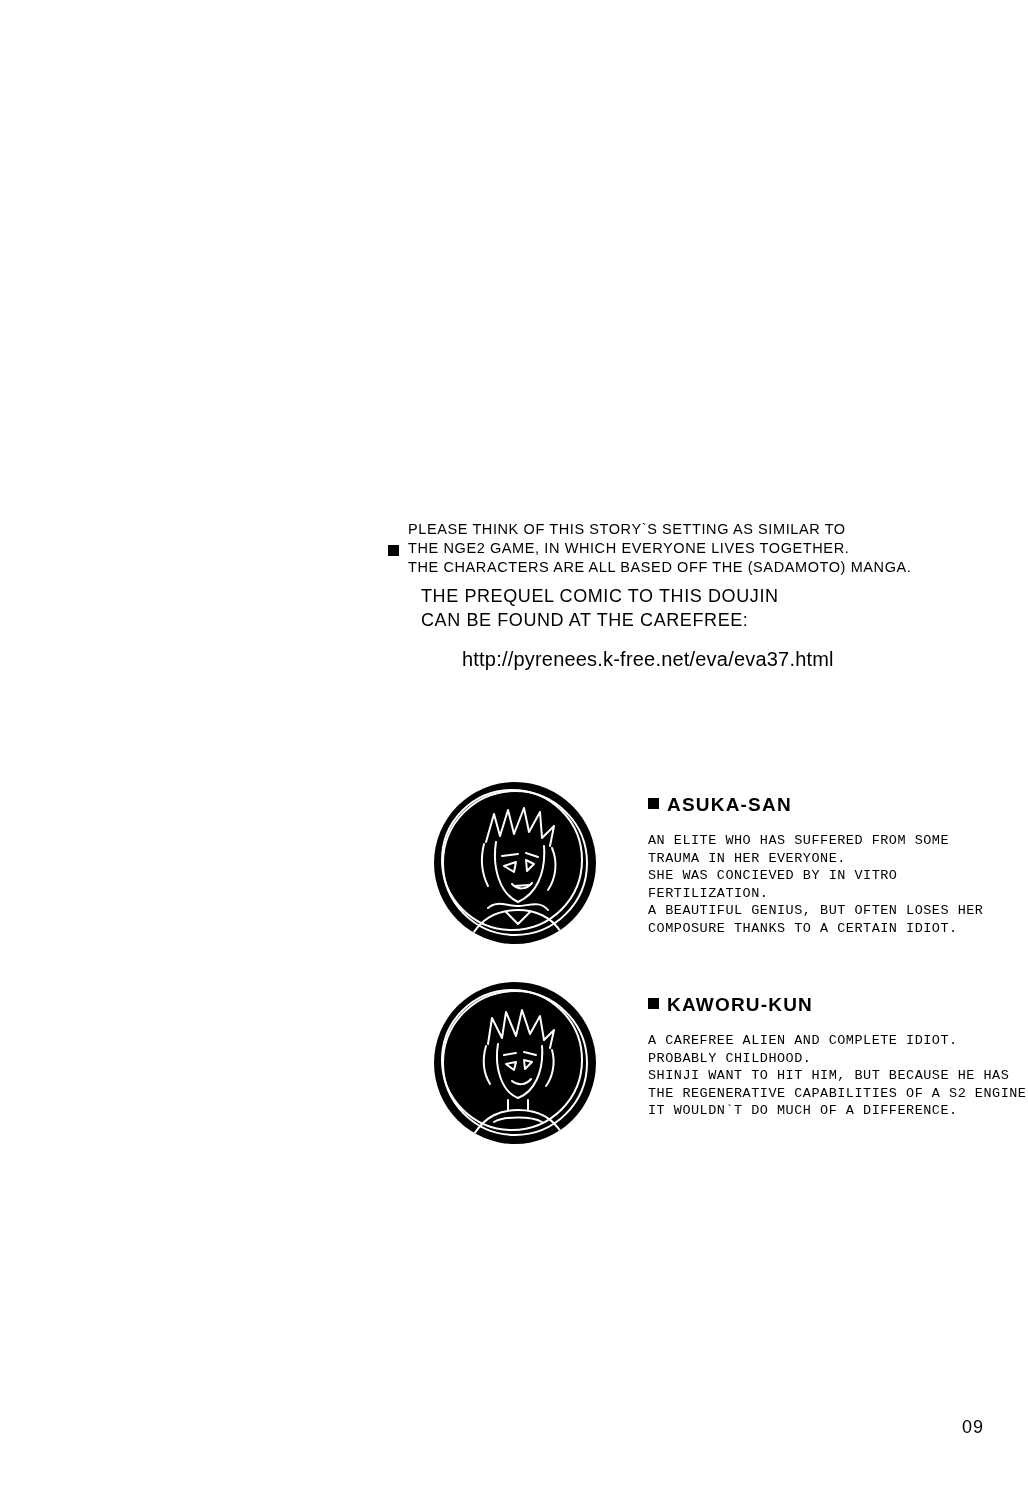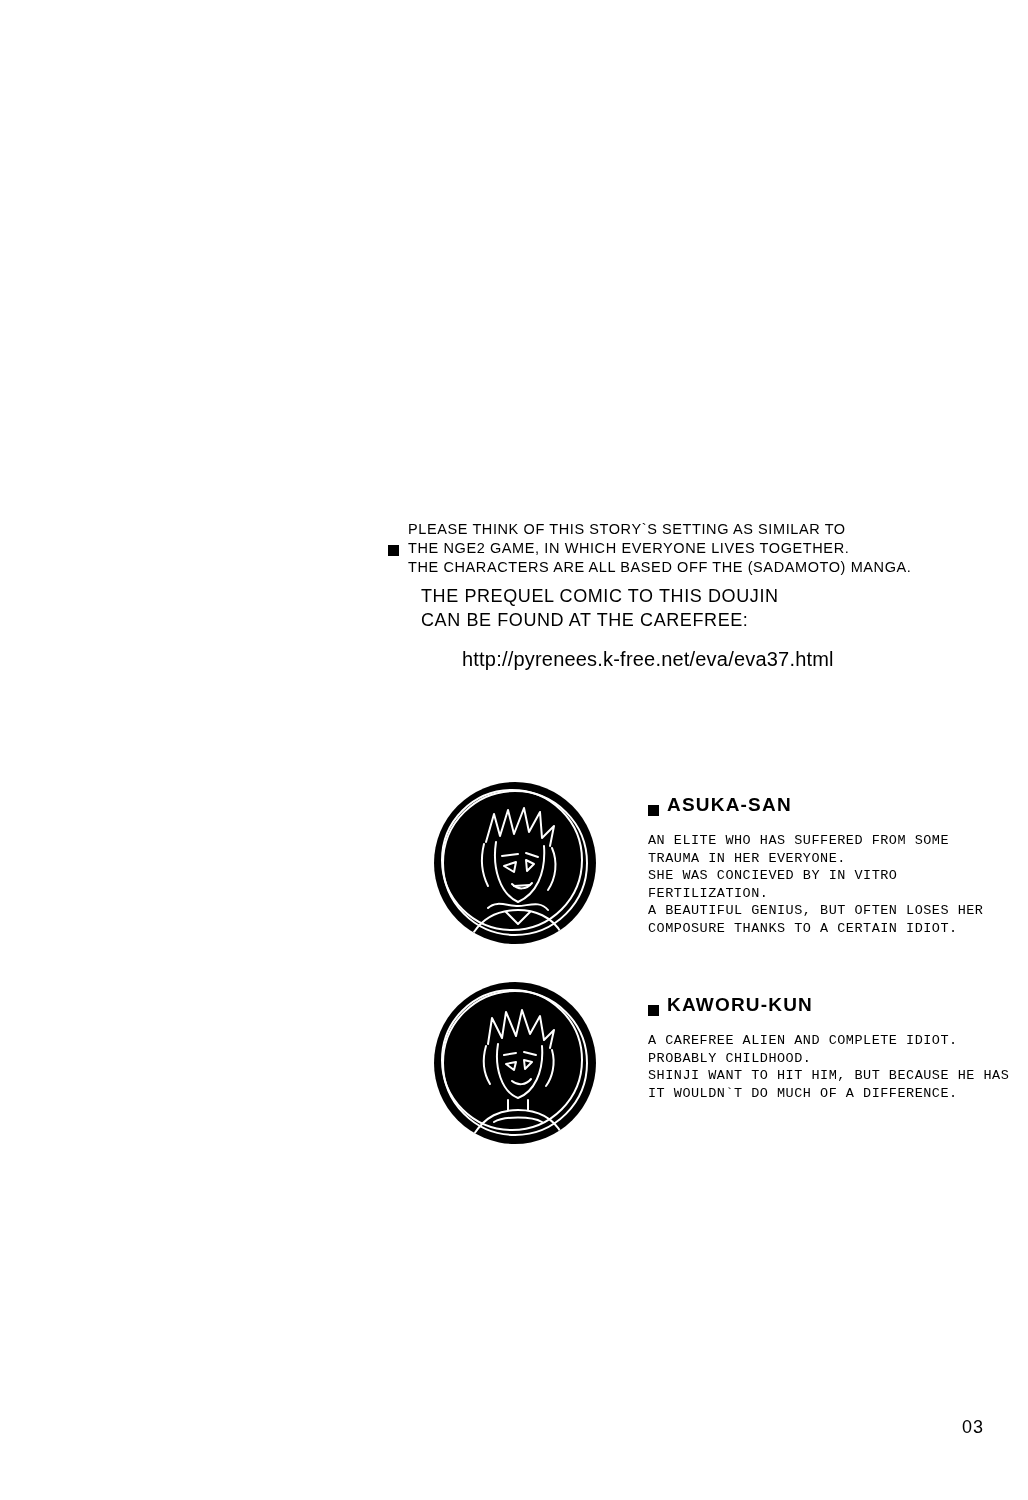--- a/index.html
+++ b/index.html
@@ -95,21 +95,21 @@
     box-sizing: border-box;
   }
   .portrait svg { position: absolute; left: 0; top: 0; }
 
   .char-text {
     margin-left: 52px;
     padding-top: 12px;
   }
   .char-name-row {
     display: flex;
-    align-items: flex-end;
+    align-items: flex-start;
     gap: 8px;
   }
   .char-name {
     font-size: 19px;
     font-weight: bold;
     letter-spacing: 1.2px;
   }
   .char-desc {
     margin-top: 16px;
     font-size: 13.5px;
@@ -222,20 +222,21 @@
     </div>
     <div class="char-text">
       <div class="char-name-row">
         <div class="sq-bullet"></div>
         <div class="char-name">KAWORU-KUN</div>
       </div>
       <div class="char-desc">
         <div>A CAREFREE ALIEN AND COMPLETE IDIOT.</div>
         <div>PROBABLY CHILDHOOD.</div>
         <div>SHINJI WANT TO HIT HIM, BUT BECAUSE HE HAS</div>
+        <div>THE REGENERATIVE CAPABILITIES OF A S2 ENGINE</div>
         <div>IT WOULDN`T DO MUCH OF A DIFFERENCE.</div>
       </div>
     </div>
   </div>
 
-  <div class="page-number">03</div>
+  <div class="page-number">09</div>
 
 </div>
 
 </body></html>

